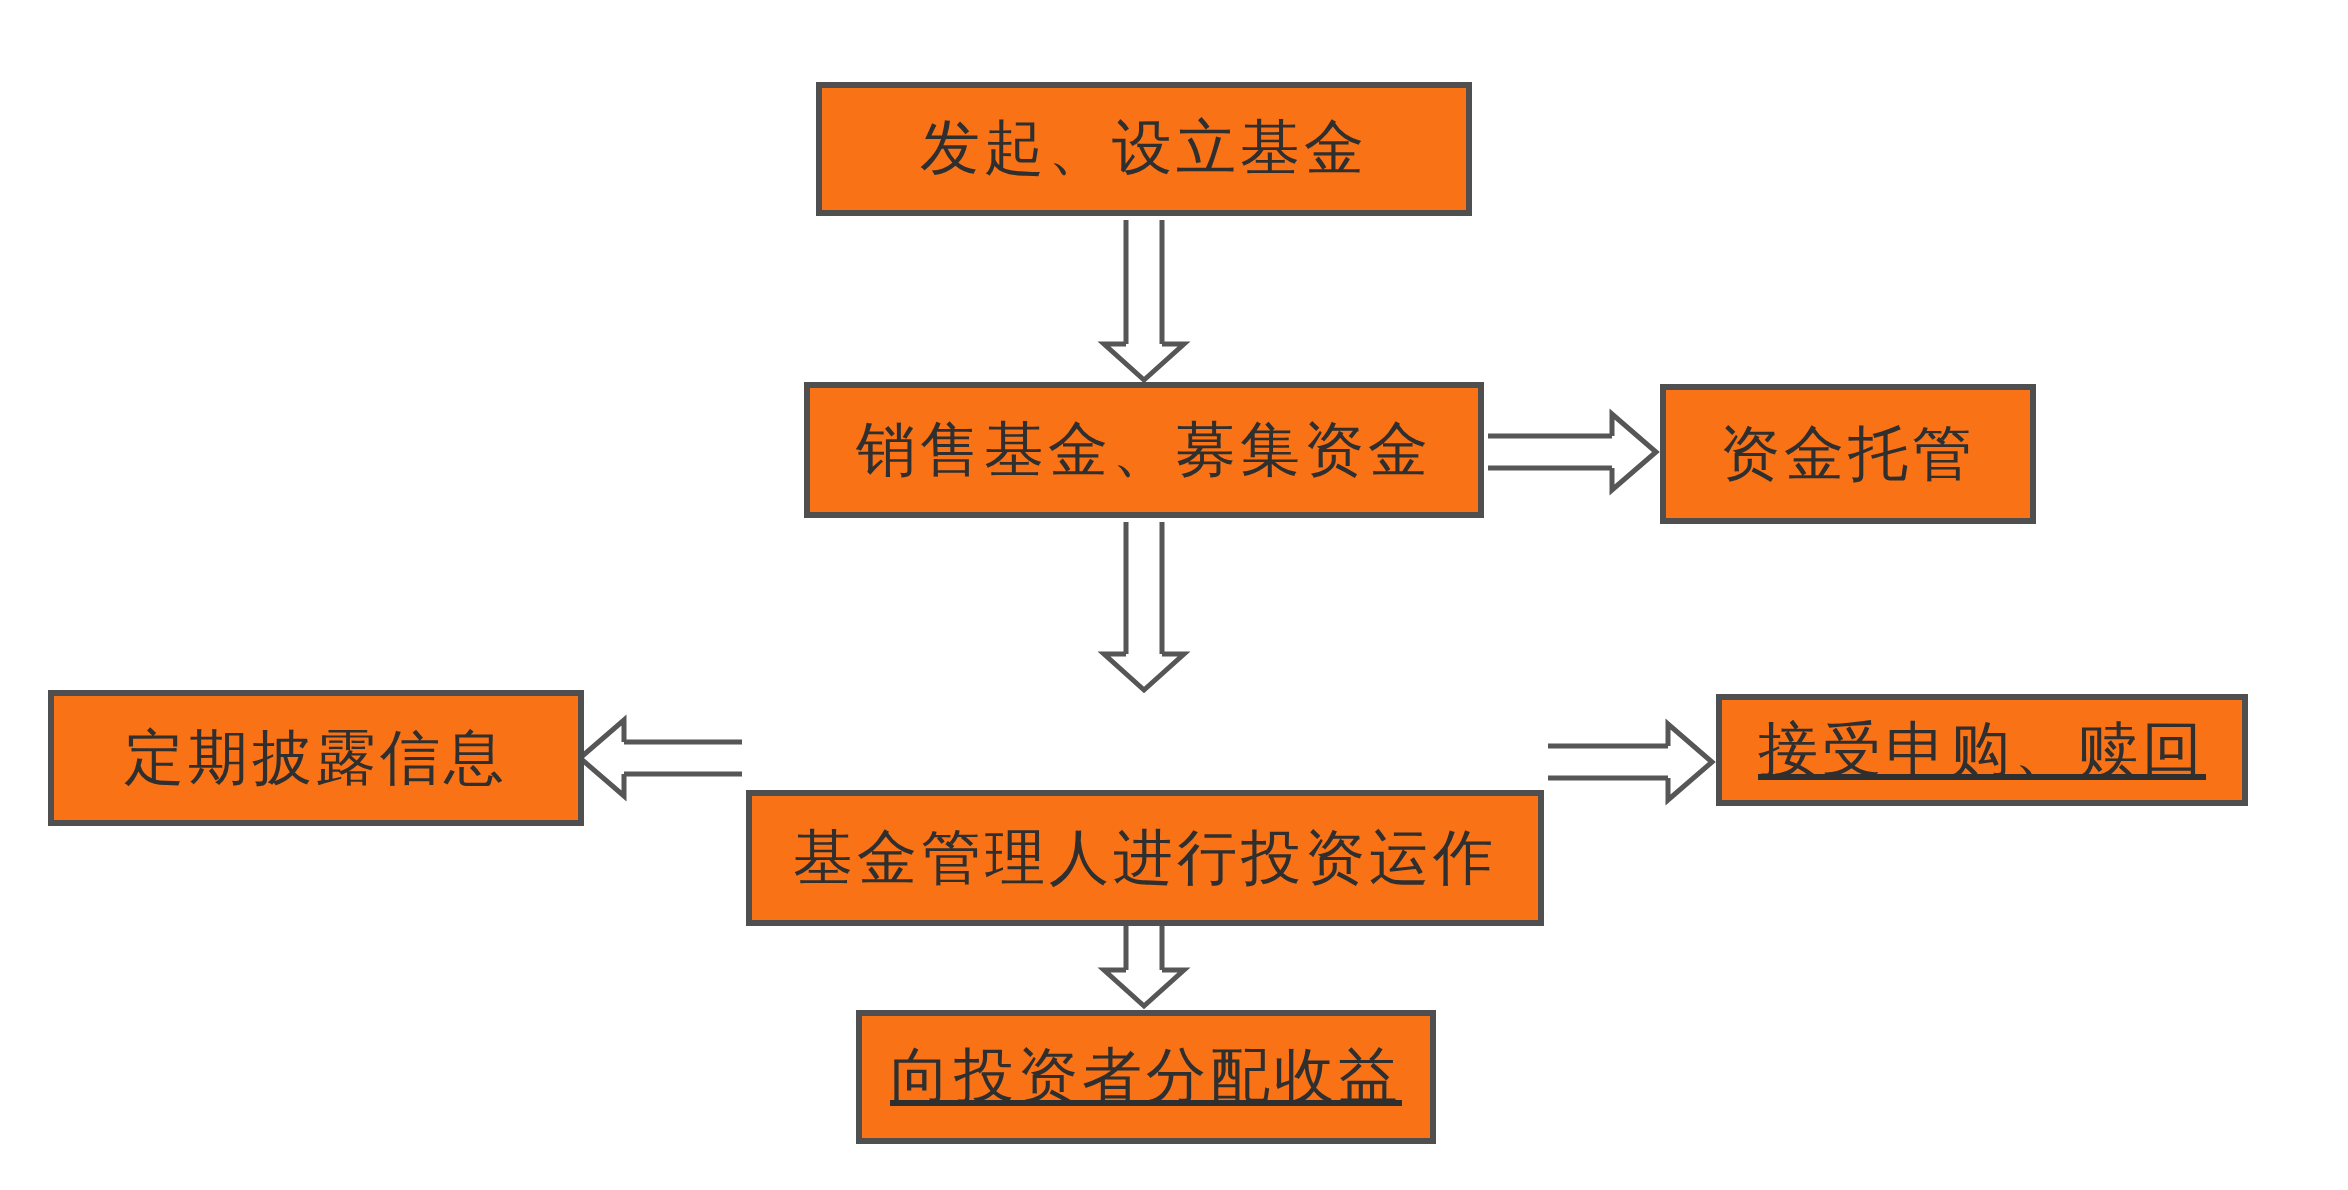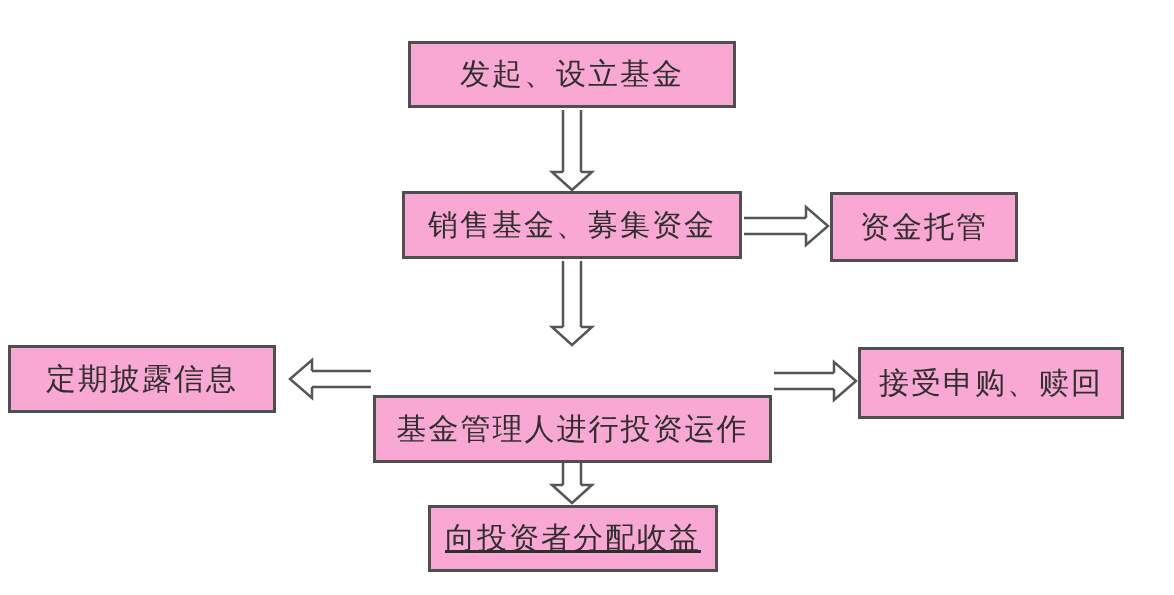--- a/index.html
+++ b/index.html
@@ -12,37 +12,37 @@
     width: 1174px;
     height: 595px;
     background: #ffffff;
     font-family: "Liberation Serif", "DejaVu Serif", serif;
     overflow: hidden;
   }
   .node {
     position: absolute;
     box-sizing: border-box;
     border: 3px solid #4f4f4f;
-    background: #f9a8d4;
+    background: #f97316;
     display: flex;
     align-items: center;
     justify-content: center;
     font-size: 30px;
     letter-spacing: 2px;
     color: #2f2f2f;
     white-space: nowrap;
     text-align: center;
   }
   
   #n-initiate   { left: 408px; top: 41px;  width: 328px; height: 67px; }
   #n-sell       { left: 402px; top: 191px; width: 340px; height: 68px; }
   #n-custody    { left: 830px; top: 192px; width: 188px; height: 70px; }
   #n-manager    { left: 373px; top: 347px; width: 399px; height: 68px; margin-top: 48px; }
-  #n-disclose   { left: 8px;  top: 345px; width: 268px; height: 68px; }
-  #n-subscribe  { left: 858px; top: 347px; width: 266px; height: 72px; }
+  #n-disclose   { left: 24px;  top: 345px; width: 268px; height: 68px; }
+  #n-subscribe  { left: 858px; top: 347px; width: 266px; height: 56px; text-decoration: underline; }
   #n-distribute { left: 428px; top: 505px; width: 290px; height: 67px; text-decoration: underline; }
 
   .arrow-layer {
     position: absolute;
     left: 0;
     top: 0;
     width: 1174px;
     height: 595px;
     pointer-events: none;
   }

